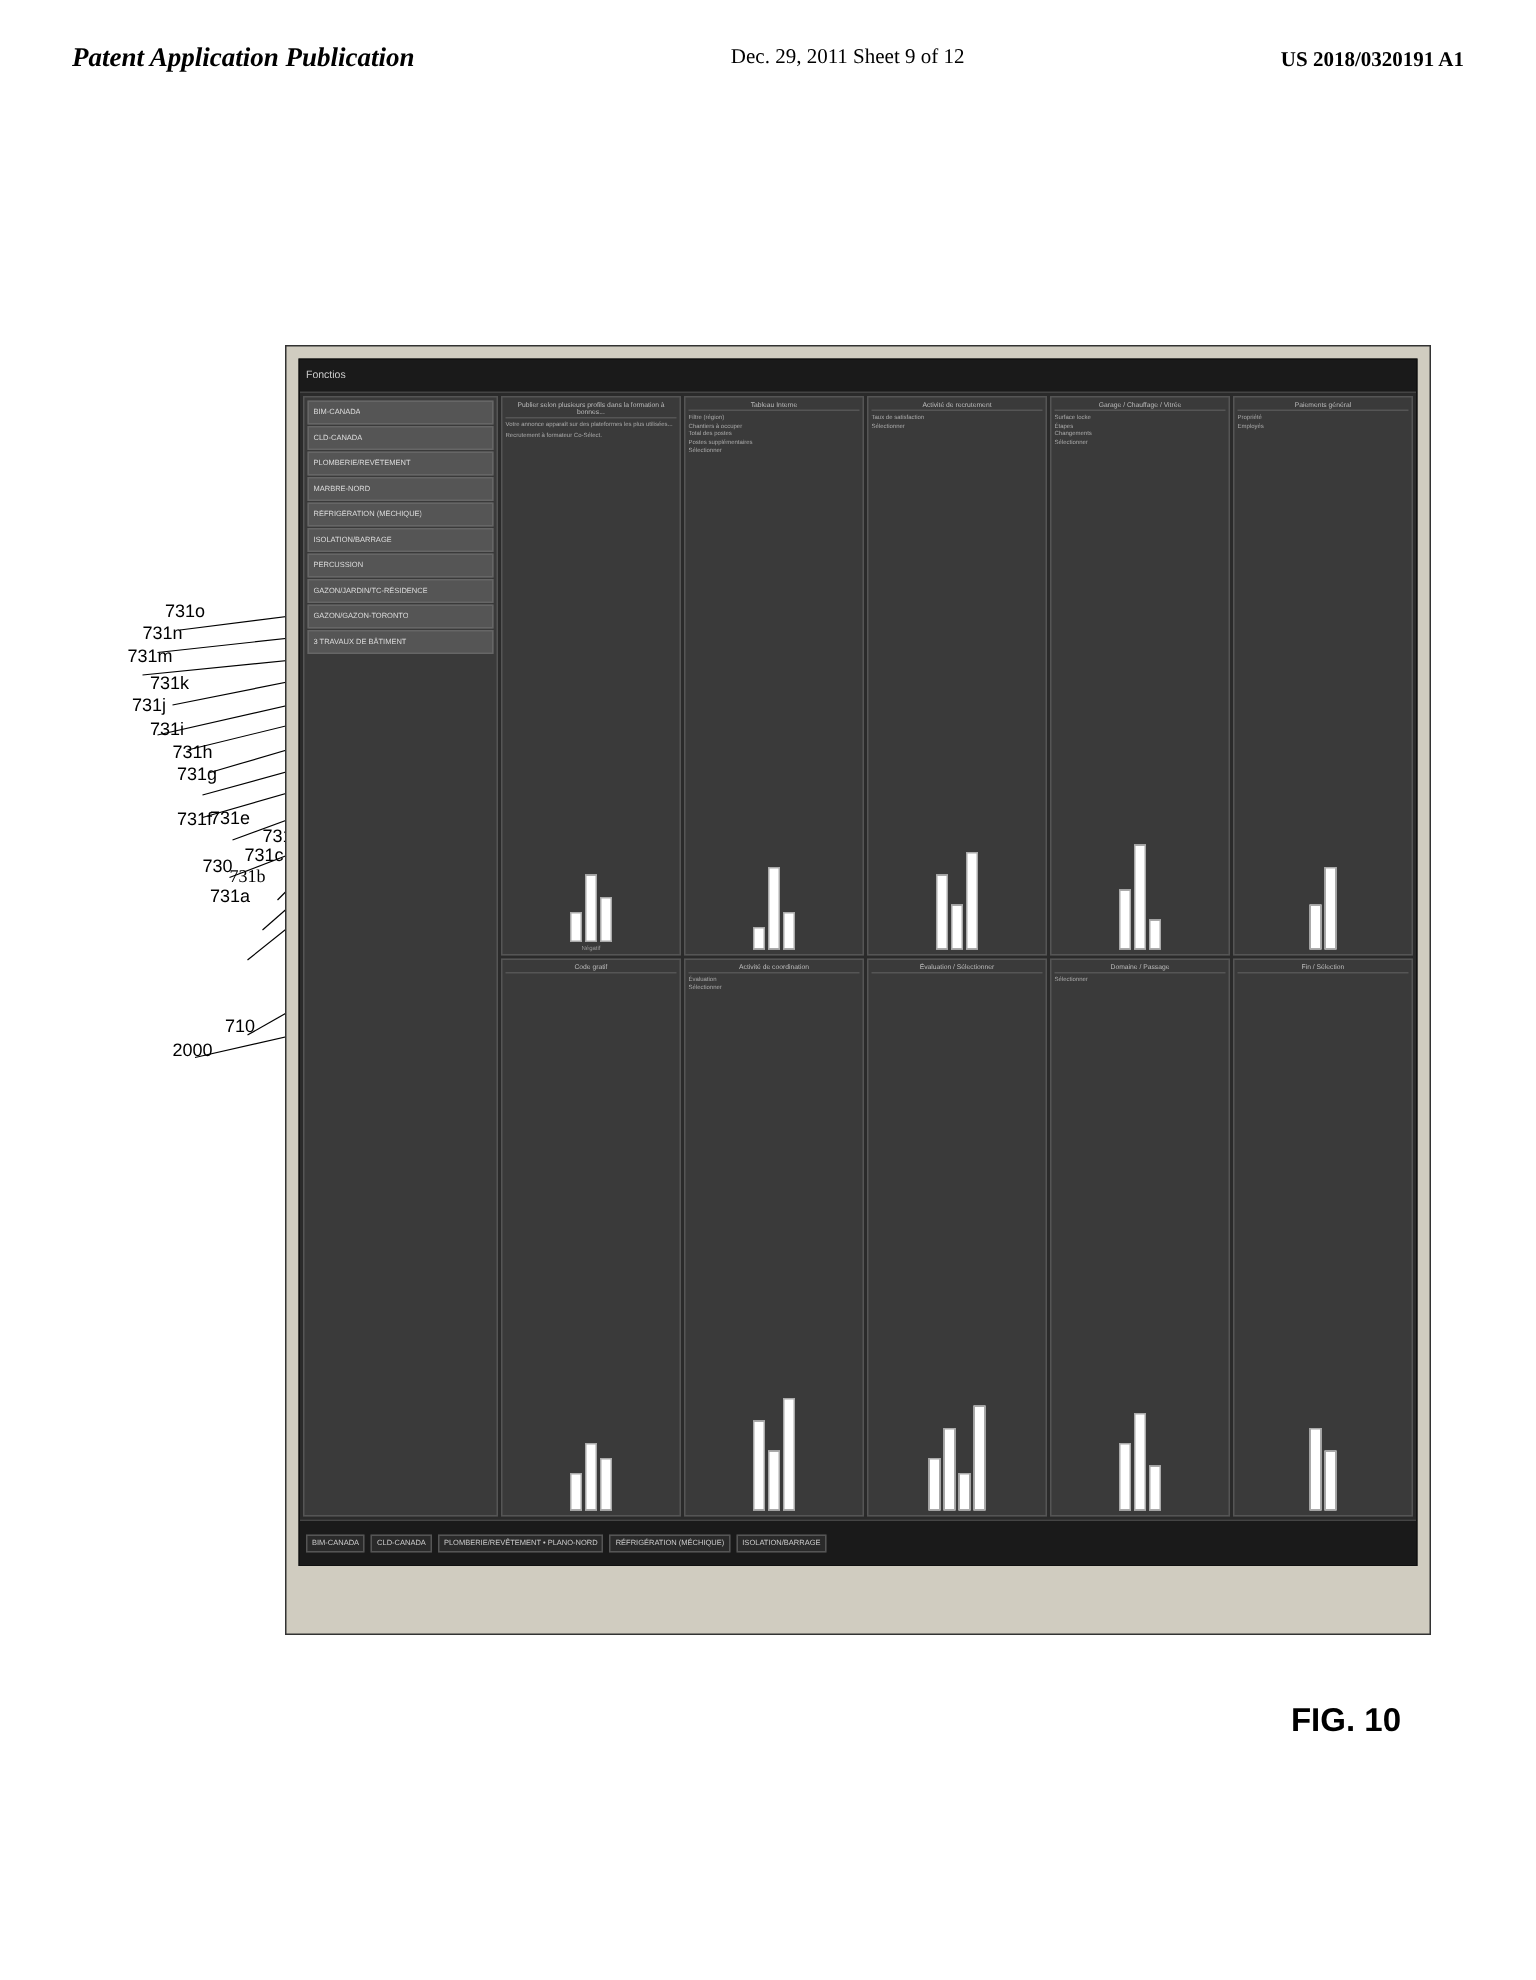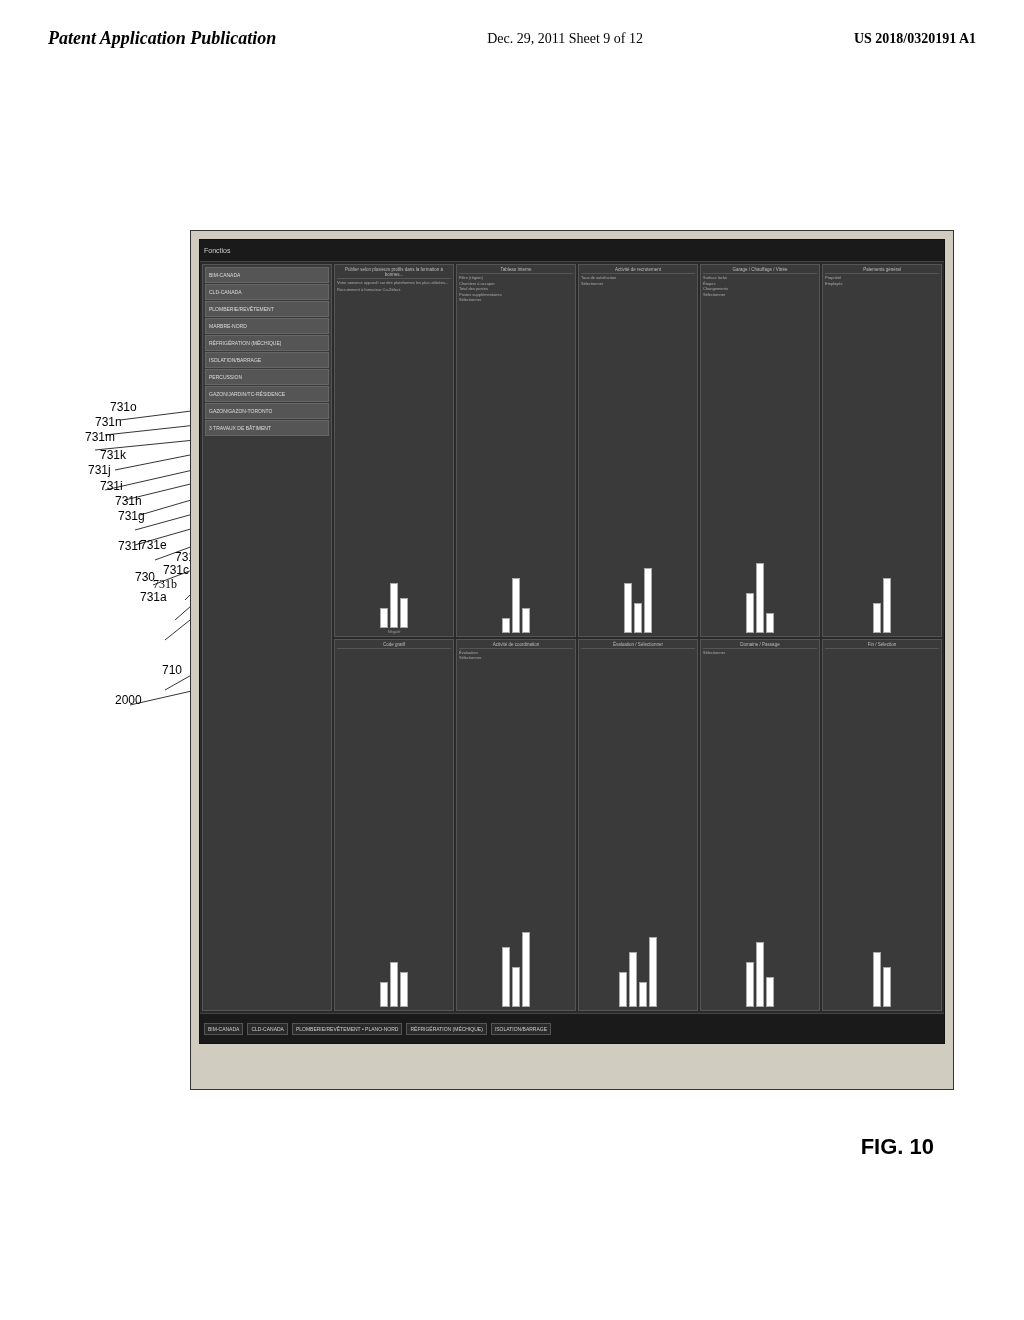--- a/index.html
+++ b/index.html
@@ -9,21 +9,21 @@
       background: #ffffff;
       font-family: 'Times New Roman', Times, serif;
       position: relative;
       overflow: hidden;
     }
 
     
     .header {
       display: flex;
       justify-content: space-between;
-      align-items: center;
+      align-items: flex-end;
       padding: 28px 48px 0 48px;
     }
     .header-left {
       font-size: 18px;
       font-weight: bold;
       font-style: italic;
     }
     .header-center {
       font-size: 14px;
       text-align: center;
@@ -305,21 +305,21 @@
   <div class="ref-label" style="top:118px; left:430px;">731q</div>
   <div class="ref-label" style="top:128px; left:448px;">731r</div>
   <div class="ref-label" style="top:138px; left:465px;">731s</div>
   <div class="ref-label" style="top:148px; left:483px;">731t</div>
 
   <div class="ref-label" style="top:610px; left:748px;">731u</div>
   <div class="ref-label" style="top:622px; left:760px;">731v</div>
   <div class="ref-label" style="top:628px; left:783px;">740</div>
 
   <div class="ref-label" style="top:440px; left:75px;">730</div>
-  <div class="ref-label" style="top:533px; left:90px;margin-left:12px;">710</div>
+  <div class="ref-label" style="top:547px; left:90px;">710</div>
   <div class="ref-label" style="top:577px; left:183px;">720</div>
   <div class="ref-label" style="top:563px; left:55px;">2000</div>
 
   <div class="figure-box">
 
     <div class="screen-area">
 
       <div class="screen-top-bar">
         <span class="screen-top-bar-text">Fonctios</span>
       </div>

